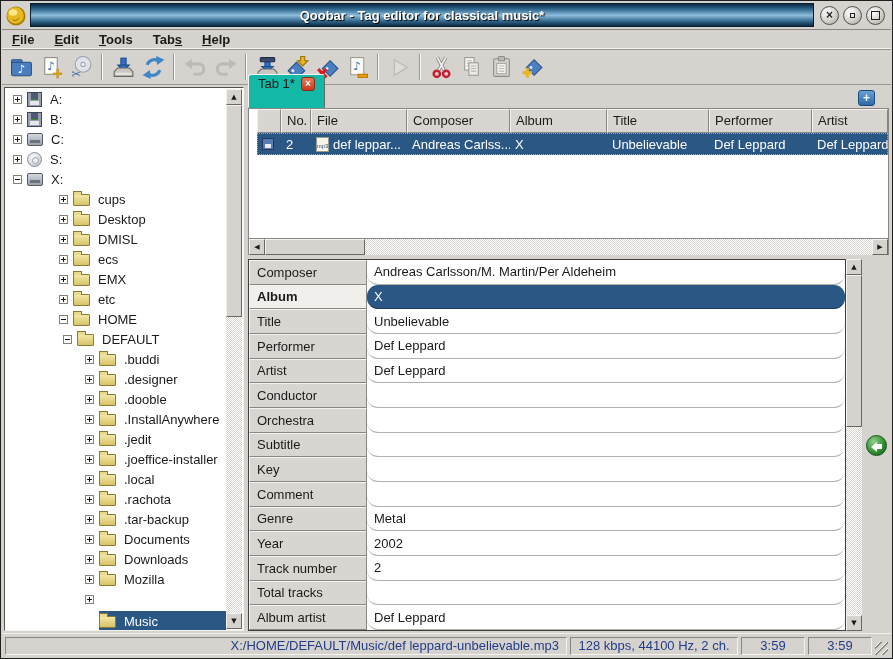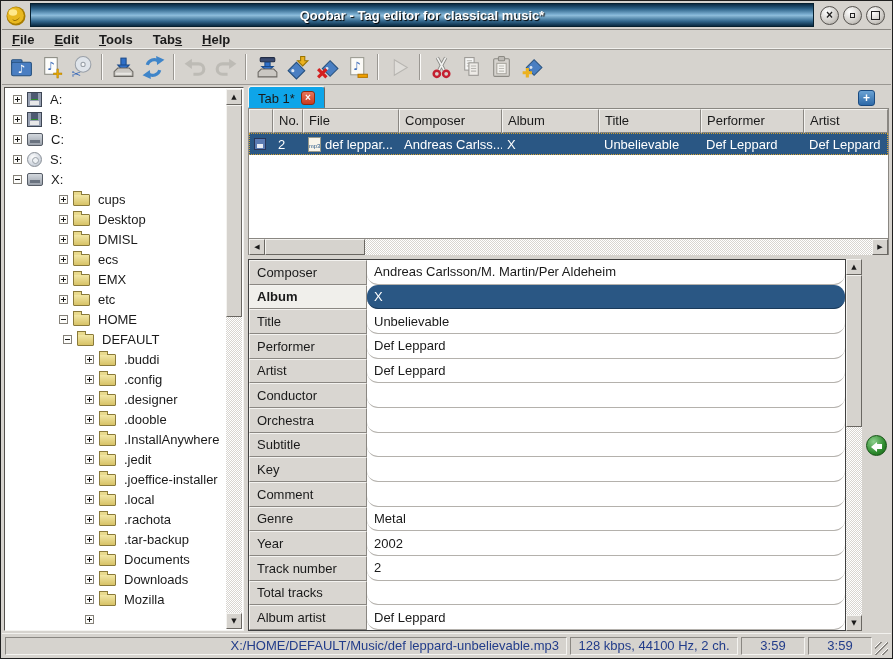--- a/index.html
+++ b/index.html
@@ -56,25 +56,25 @@
 
   
   .sb-v { position:absolute; top:1px; right:1px; bottom:1px; width:16px; background:#d6d3ce; }
   .sb-track { position:absolute; left:0; right:0; background:conic-gradient(#ffffff 25%, #d8d5d0 25% 50%, #ffffff 50% 75%, #d8d5d0 75%); background-size:2px 2px; }
   .sb-btn { position:absolute; width:16px; height:16px; background:#d6d3ce; border:1px solid; border-color:#f4f3f0 #6a6762 #6a6762 #f4f3f0; display:flex; align-items:center; justify-content:center; font-size:7px; color:#1a1a1a; font-family:"DejaVu Sans",sans-serif; }
   .sb-thumb { position:absolute; background:#d6d3ce; border:1px solid; border-color:#f4f3f0 #6a6762 #6a6762 #f4f3f0; }
 
   
   .right-col { position:absolute; left:246px; top:1px; right:2px; bottom:1px; }
   .tabbar { position:relative; height:22px; border-bottom:1px solid #8a8782; display:flex; align-items:flex-end; }
-  .tab { display:flex; align-items:flex-start; gap:6px; height:22px; padding:4px 9px; background:#0ea5e9; border:1px solid; border-color:#f4f3f0 #6a6762 transparent #f4f3f0; border-top-left-radius:3px; border-top-right-radius:3px; }
+  .tab { display:flex; align-items:flex-end; gap:6px; height:22px; padding:16px 9px; background:#14b8a6; border:1px solid; border-color:#f4f3f0 #6a6762 transparent #f4f3f0; border-top-left-radius:3px; border-top-right-radius:3px; }
   .tab-close { width:14px; height:14px; background:linear-gradient(#e8755a,#c93a1e); border:1px solid #8a2a10; border-radius:3px; color:#fff; font-size:10px; font-weight:bold; line-height:1; display:flex; align-items:center; justify-content:center; }
   .plus-btn { position:absolute; right:14px; top:3px; width:17px; height:16px; background:linear-gradient(#6aa2d4,#2f6aa8); border:1px solid #1a4a80; border-radius:3px; color:#fff; font-weight:bold; font-size:12px; line-height:1; display:flex; align-items:center; justify-content:center; }
 
-  .filetable { height:130px; background:#fff; border:1px solid #8a8782; border-top:none; position:relative; overflow:hidden; }
+  .filetable { height:130px; background:#fff; border:1px solid #8a8782; border-top:none; position:relative; overflow:hidden;padding-left:8px; }
   .ft-head { display:flex; height:24px; }
   .hcell { background:#d9d6d1; border:1px solid; border-color:#f4f3f0 #8a8782 #8a8782 #f4f3f0; padding:3px 5px; white-space:nowrap; overflow:hidden; }
   .c0{width:24px;flex:none;} .c1{width:30px;flex:none;} .c2{width:96px;flex:none;} .c3{width:103px;flex:none;}
   .c4{width:97px;flex:none;} .c5{width:102px;flex:none;} .c6{width:103px;flex:none;} .c7{flex:1;}
   .ft-row { display:flex; height:22px; background:#2a5784; color:#fff; outline:1px dotted #d0a030; outline-offset:-1px; align-items:center; }
   .rcell { padding:2px 5px; white-space:nowrap; overflow:hidden; display:flex; align-items:center; gap:4px; }
   .i-save { width:12px; height:12px; flex:none; background:#5a7ab2; border:1px solid #28365a; position:relative; }
   .i-save::after { content:""; position:absolute; left:2px; bottom:1px; width:6px; height:4px; background:#e8ecf4; }
   .i-mp3 { width:13px; height:15px; flex:none; background:#f7f4ea; border:1px solid #9a9a8a; color:#2a5a8a; font-size:6px; display:flex; align-items:flex-end; justify-content:center; line-height:1.4; }
 
@@ -366,25 +366,20 @@
             <span class="tlabel">DEFAULT</span>
           </div>
         <div class="trow d3">
             <span class="exp exp-plus"></span>
             <span class="i-folder"></span>
             <span class="tlabel">.buddi</span>
           </div>
         <div class="trow d3">
             <span class="exp exp-plus"></span>
             <span class="i-folder"></span>
-            <span class="tlabel">.config</span>
-          </div>
-        <div class="trow d3">
-            <span class="exp exp-plus"></span>
-            <span class="i-folder"></span>
             <span class="tlabel">.designer</span>
           </div>
         <div class="trow d3">
             <span class="exp exp-plus"></span>
             <span class="i-folder"></span>
             <span class="tlabel">.dooble</span>
           </div>
         <div class="trow d3">
             <span class="exp exp-plus"></span>
             <span class="i-folder"></span>

